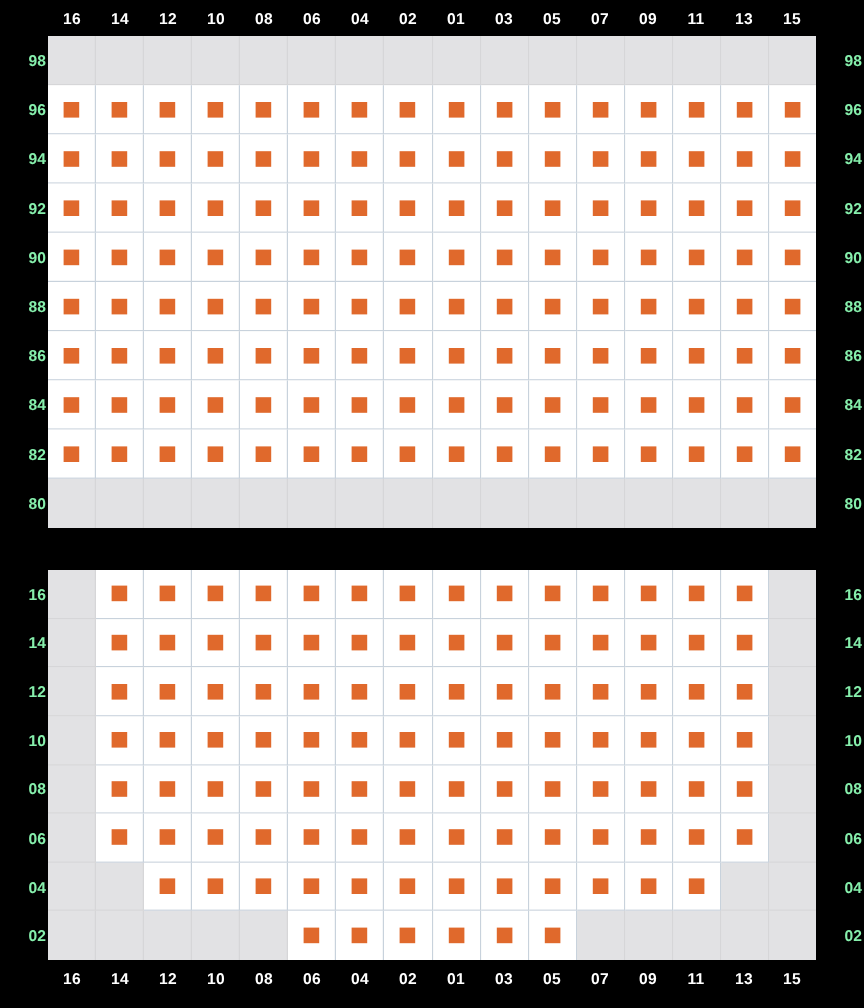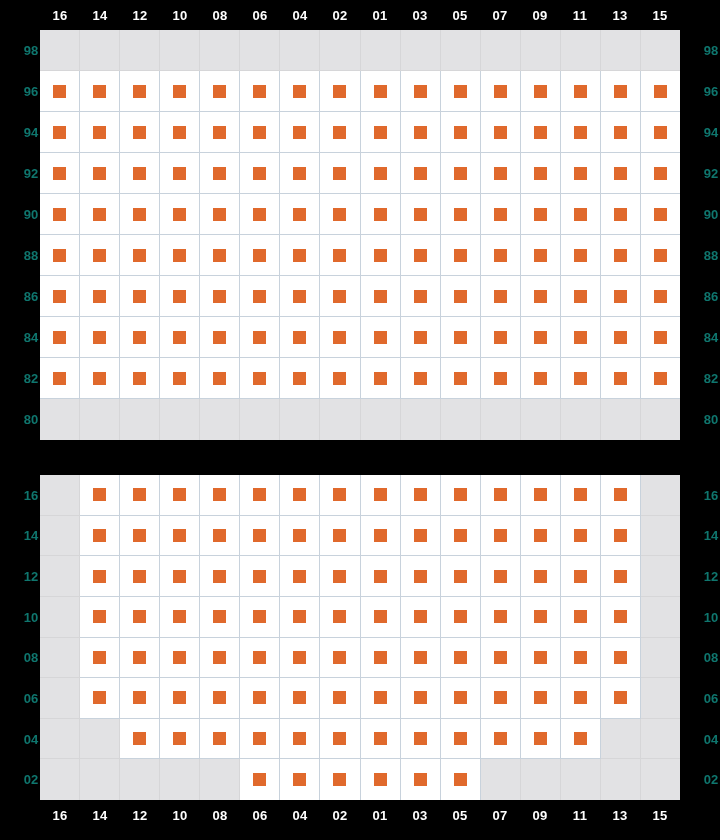--- a/index.html
+++ b/index.html
@@ -62,21 +62,21 @@
   }
   .row-labels {
     width: 40px;
     flex: 0 0 40px;
     display: flex;
     flex-direction: column;
   }
   .row-labels.right { }
   .rlabel {
     flex: 1 1 0;
-    color: #0f766e;
+    color: #86efac;
     font-size: 13px;
     font-weight: bold;
     display: flex;
     align-items: center;
     justify-content: center;
     margin-left: 22px;
   }
   .grid {
     flex: 1 1 auto;
     display: flex;

